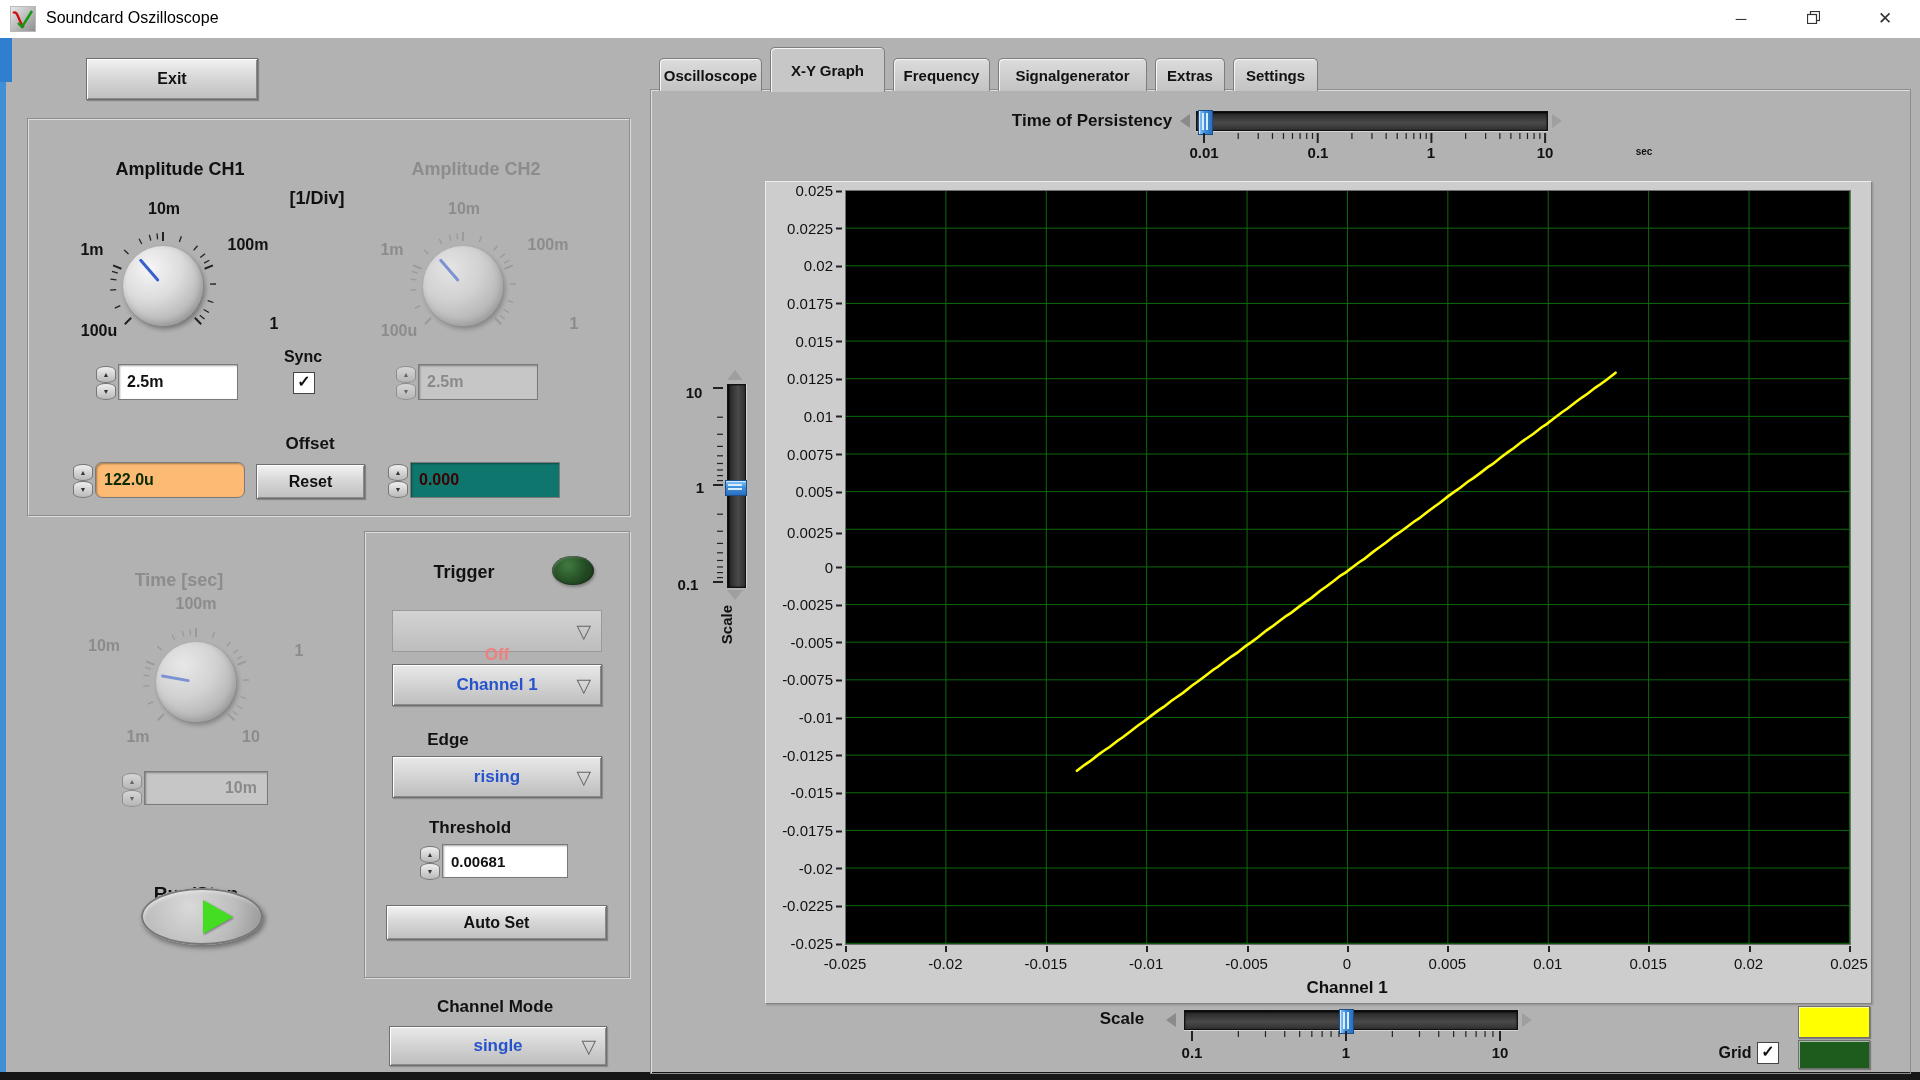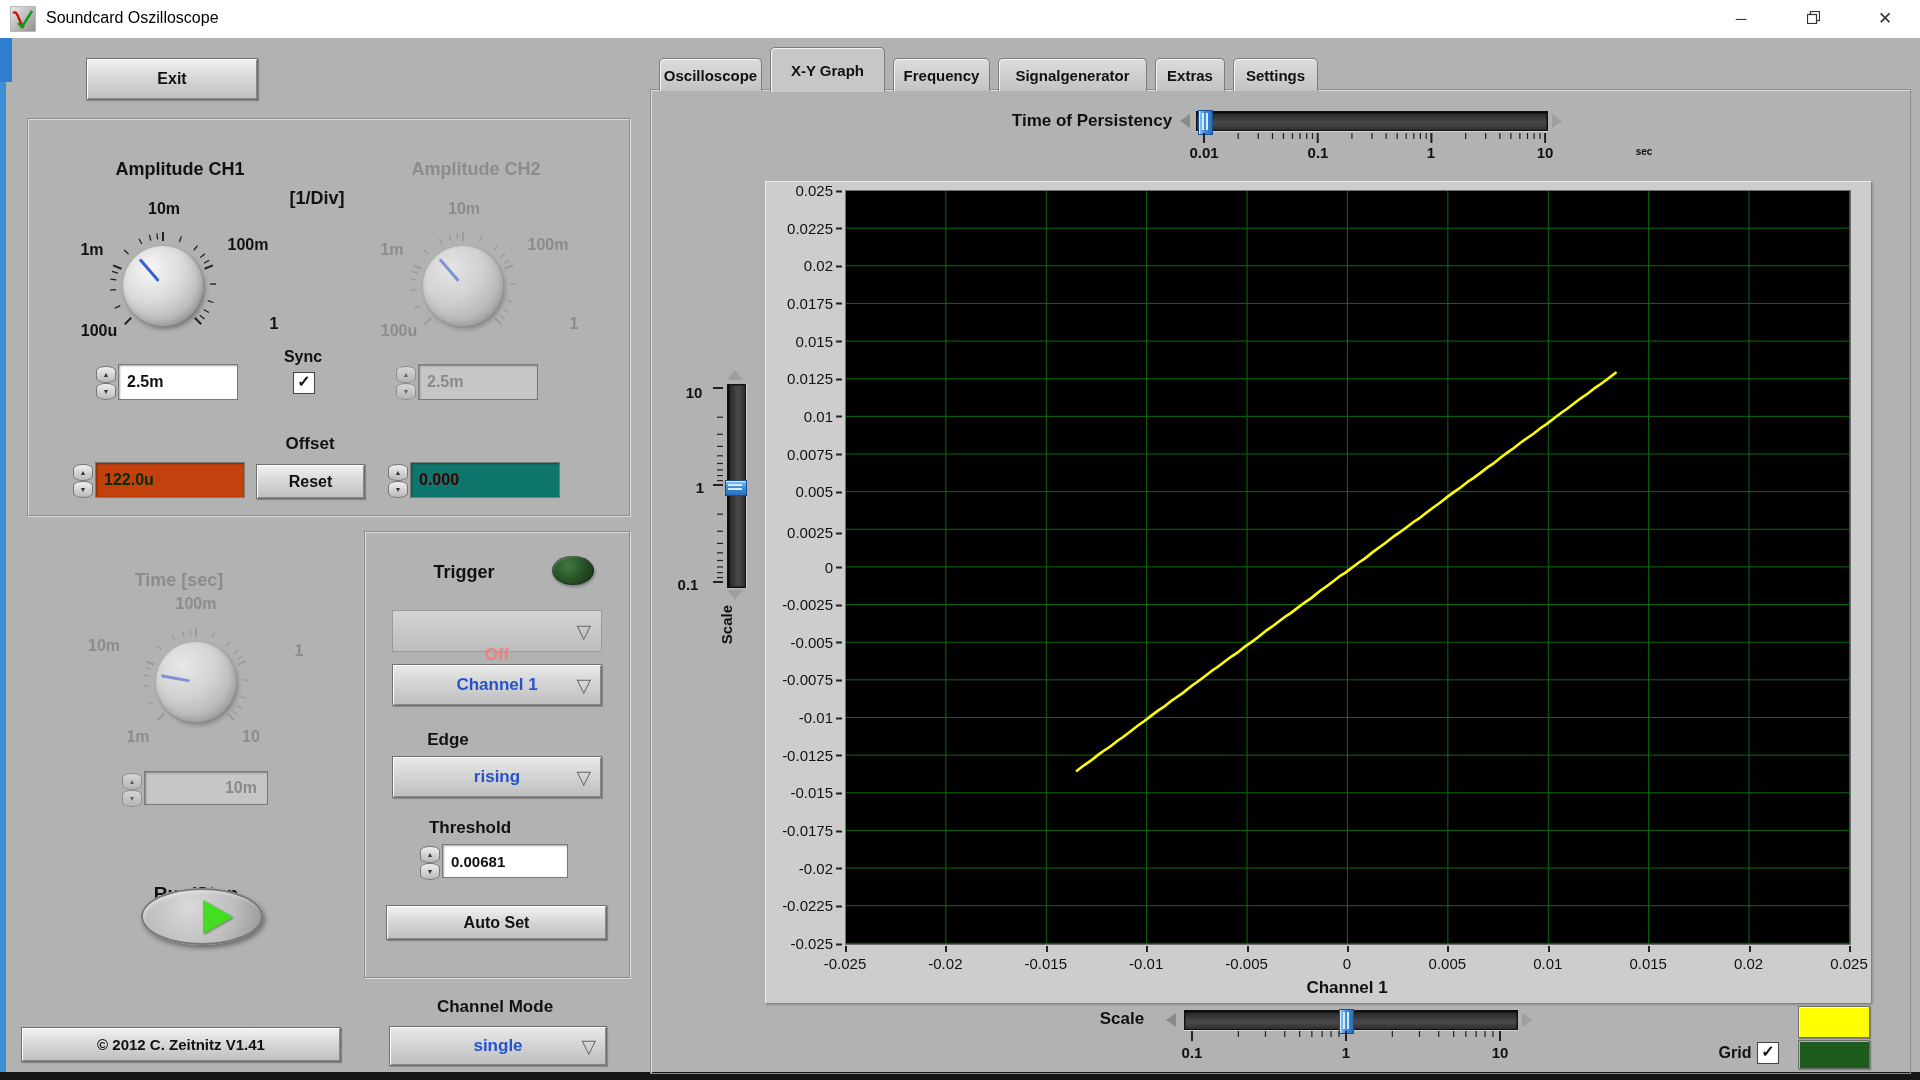--- a/index.html
+++ b/index.html
@@ -213,21 +213,21 @@
       <span>▲</span>
       <span>▼</span>
     </div>
   <div class="field dis" style="left:418px;top:364px;width:110px;height:34px;padding-left:8px;">2.5m</div>
 
   <div class="lbl" style="left:310px;top:444px;font-size:17px;">Offset</div>
   <div class="spin" style="left:73px;top:464px;">
       <span>▲</span>
       <span>▼</span>
     </div>
-  <div class="field" style="left:95px;top:462px;width:140px;height:34px;padding-left:8px;background:#c2410c;color:#0a2a00;">122.0u</div>
+  <div class="field" style="left:95px;top:462px;width:140px;height:34px;padding-left:8px;background:#fdba74;color:#0a2a00;border-radius:7px;">122.0u</div>
   <div class="btn3d" style="left:256px;top:464px;width:107px;height:33px;">Reset</div>
   <div class="spin" style="left:388px;top:464px;">
       <span>▲</span>
       <span>▼</span>
     </div>
   <div class="field" style="left:410px;top:462px;width:140px;height:34px;padding-left:8px;background:#0f766e;color:#3d0000;">0.000</div>
 
   <div class="lbl gray" style="left:179px;top:580px;font-size:18px;">Time [sec]</div>
   <div class="lbl gray" style="left:196px;top:604px;font-size:16px;">100m</div>
   <div class="knob-circle" style="left:156px;top:642px;opacity:.8;"></div>
@@ -263,21 +263,20 @@
       <span>▲</span>
       <span>▼</span>
     </div>
   <div class="field dis" style="left:144px;top:771px;width:112px;height:32px;justify-content:flex-end;padding-right:10px;">10m</div>
 
   <div class="lbl" style="left:196px;top:866px;font-size:19px;margin-top:28px;">Run/Stop</div>
   <div class="runbtn" style="left:141px;top:888px;">
     <span class="tri"></span>
   </div>
 
-  <div class="btn3d" style="left:21px;top:1027px;width:318px;height:33px;font-size:15px;">© 2012   C. Zeitnitz V1.41</div>
 
   <div class="panel" style="left:364px;top:531px;width:264px;height:445px;"></div>
   <div class="lbl" style="left:464px;top:572px;font-size:18px;">Trigger</div>
   <div class="led" style="left:552px;top:556px;"></div>
 
   <div class="dd dis" style="left:392px;top:610px;width:208px;height:40px;">
     <span class="offtxt">Off</span>
     <span class="arr">▽</span>
   </div>
   <div class="dd" style="left:392px;top:664px;width:208px;height:40px;">

